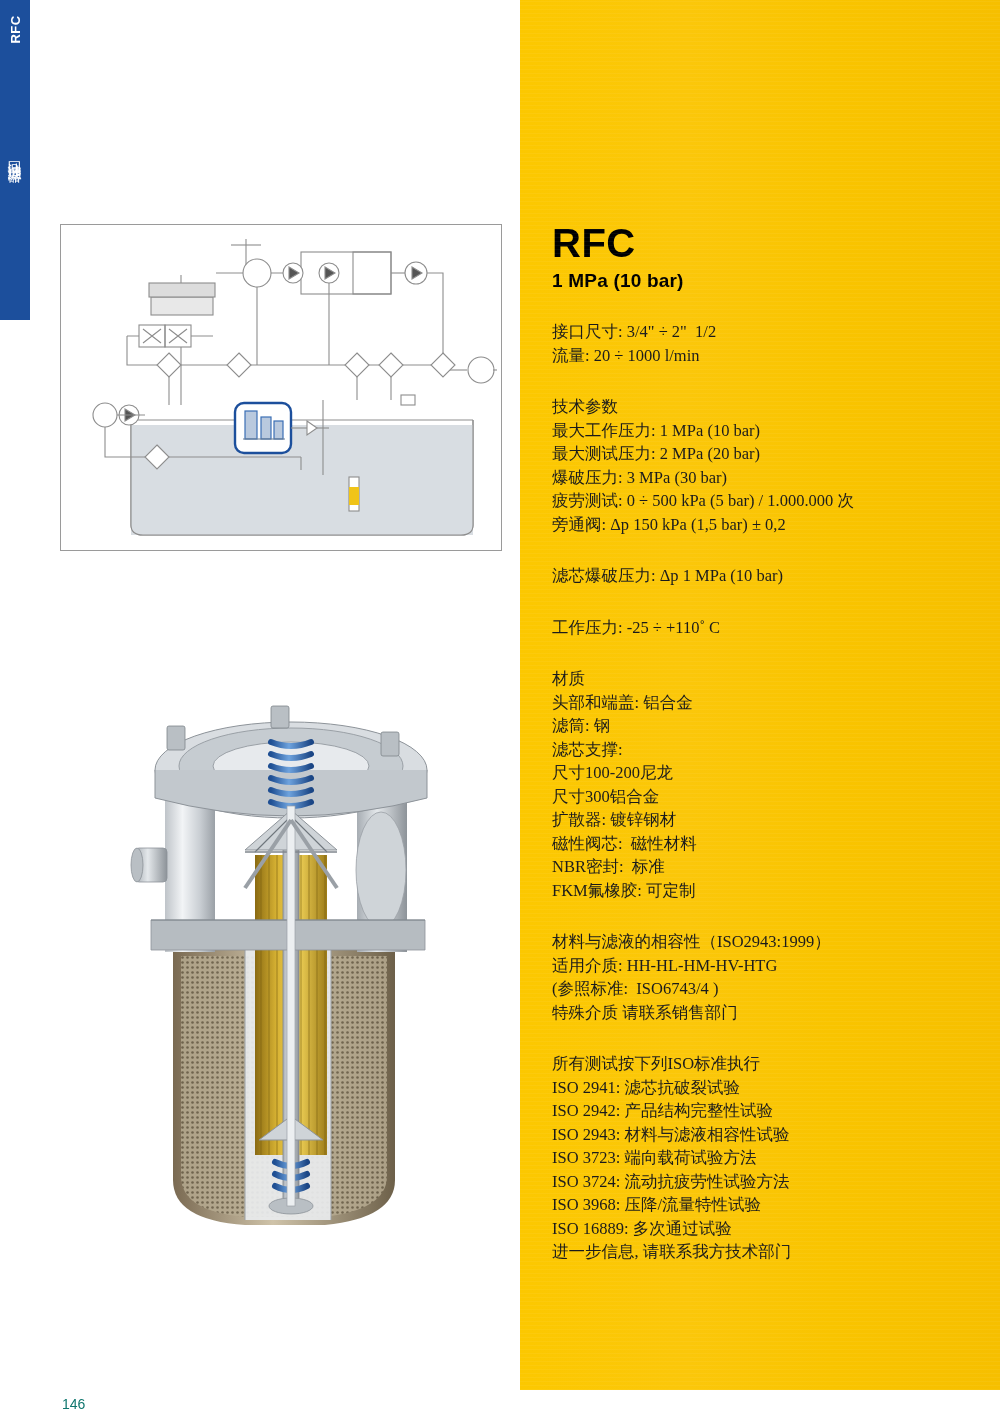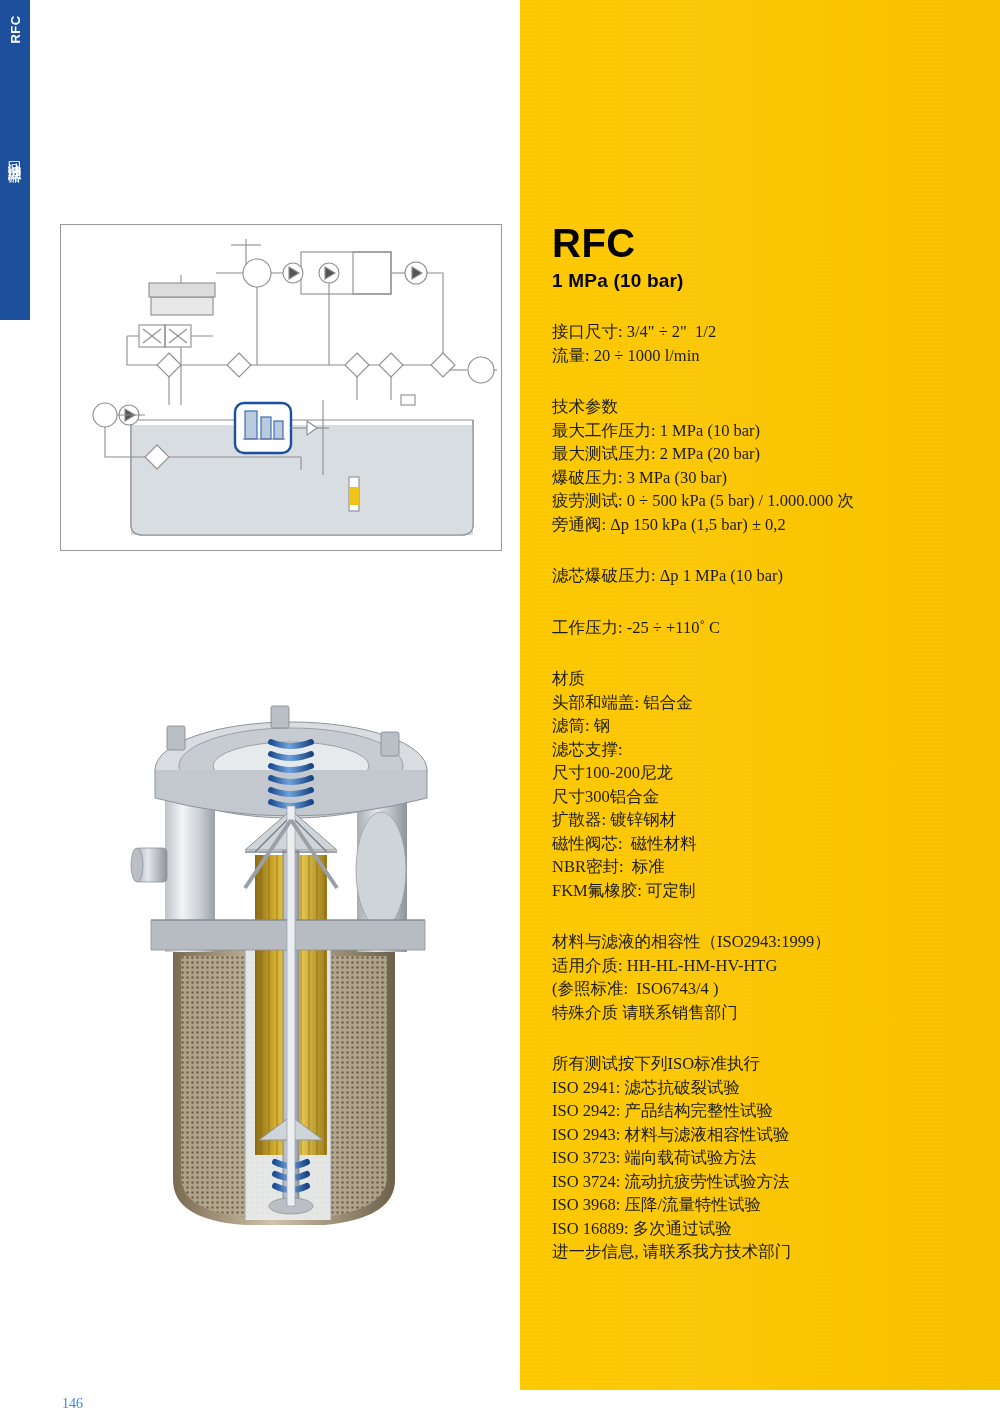--- a/index.html
+++ b/index.html
@@ -52,21 +52,21 @@
     background:#ffffff;border:1px solid #9a9a9a;
   }
   .schematic svg{display:block;}
   
   .product-figure{
     position:absolute;left:95px;top:620px;width:380px;height:640px;
   }
   
   .page-number{
     position:absolute;left:62px;top:1396px;
-    font-family:Liberation Serif, serif;font-size:14px;color:#3b82f6;
+    font-family:Liberation Sans, sans-serif;font-size:14px;color:#0f766e;
   }
   .bottom-rule{
     position:absolute;left:0;top:1390px;width:520px;height:2px;background:#ffffff;
   }
 </style>
 </head>
 <body>
 
 <div class="side-tab">
   <div class="tab-code">RFC</div>

